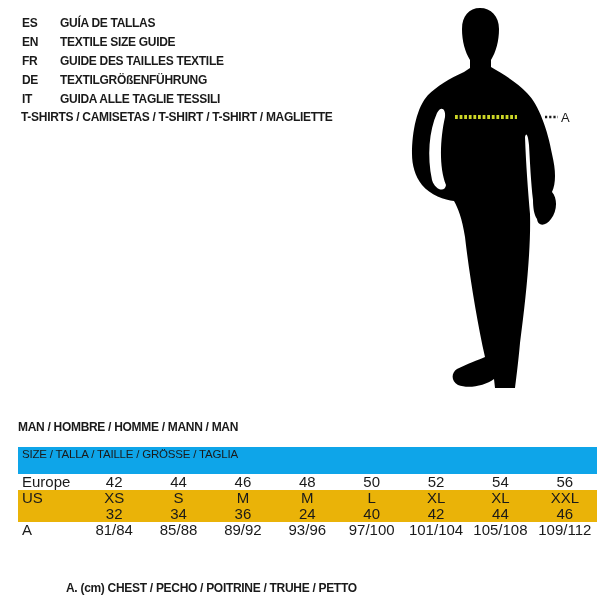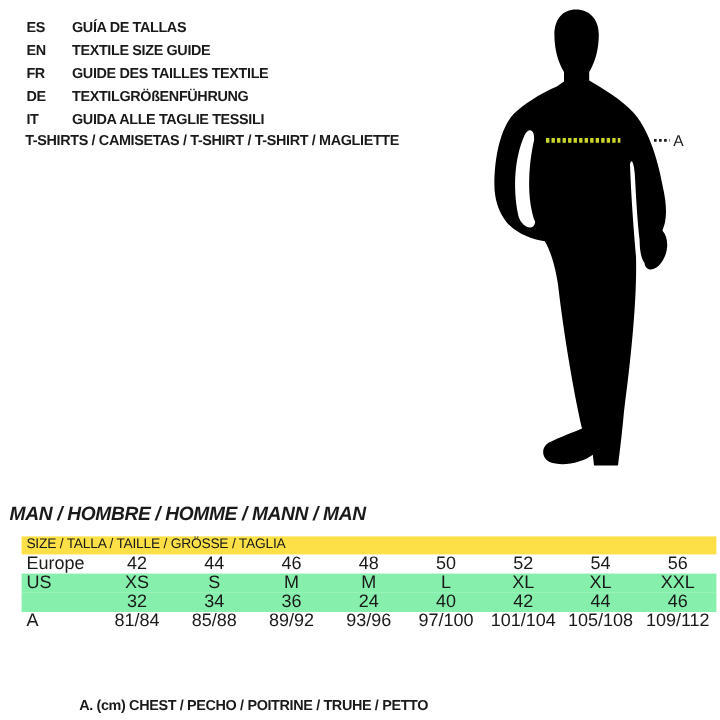--- a/index.html
+++ b/index.html
@@ -11,29 +11,29 @@
   .lang-list { position:absolute; left:22px; top:13px; }
   .lang-row { display:flex; height:19px; align-items:center;
               font-weight:bold; font-size:12px; letter-spacing:-0.3px; }
   .lang-code { width:38px; flex:0 0 38px; }
   
   .categories { position:absolute; left:21px; top:108px;
                 font-weight:bold; font-size:12px; line-height:19px; letter-spacing:-0.3px; }
   
   .figure { position:absolute; left:400px; top:4px; width:175px; height:400px; }
   
-  .section-title { position:absolute; left:8px; top:420px;
-                   font-weight:bold; font-size:16px; letter-spacing:-0.3px;font-style:italic; }
+  .section-title { position:absolute; left:18px; top:420px;
+                   font-weight:bold; font-size:12px; letter-spacing:-0.3px; }
   
   .size-table { position:absolute; left:18px; top:447px; width:579px; }
-  .thead { height:15px; line-height:15px; background:#fde047;
+  .thead { height:27px; line-height:15px; background:#0ea5e9;
            padding-left:4px; font-size:11.5px; letter-spacing:-0.2px; }
   .trow { display:grid; grid-template-columns:64px repeat(8, 1fr);
           height:16px; line-height:16px; font-size:15px; }
-  .trow.shaded { background:#86efac; }
+  .trow.shaded { background:#eab308; }
   .tlabel { padding-left:4px; text-align:left; }
   .tcell { text-align:center; }
   
   .footnote { position:absolute; left:18px; top:581px;
               font-weight:bold; font-size:12px; letter-spacing:-0.3px;margin-left:48px; }
 </style>
 </head>
 <body>
 
 <div class="page">

